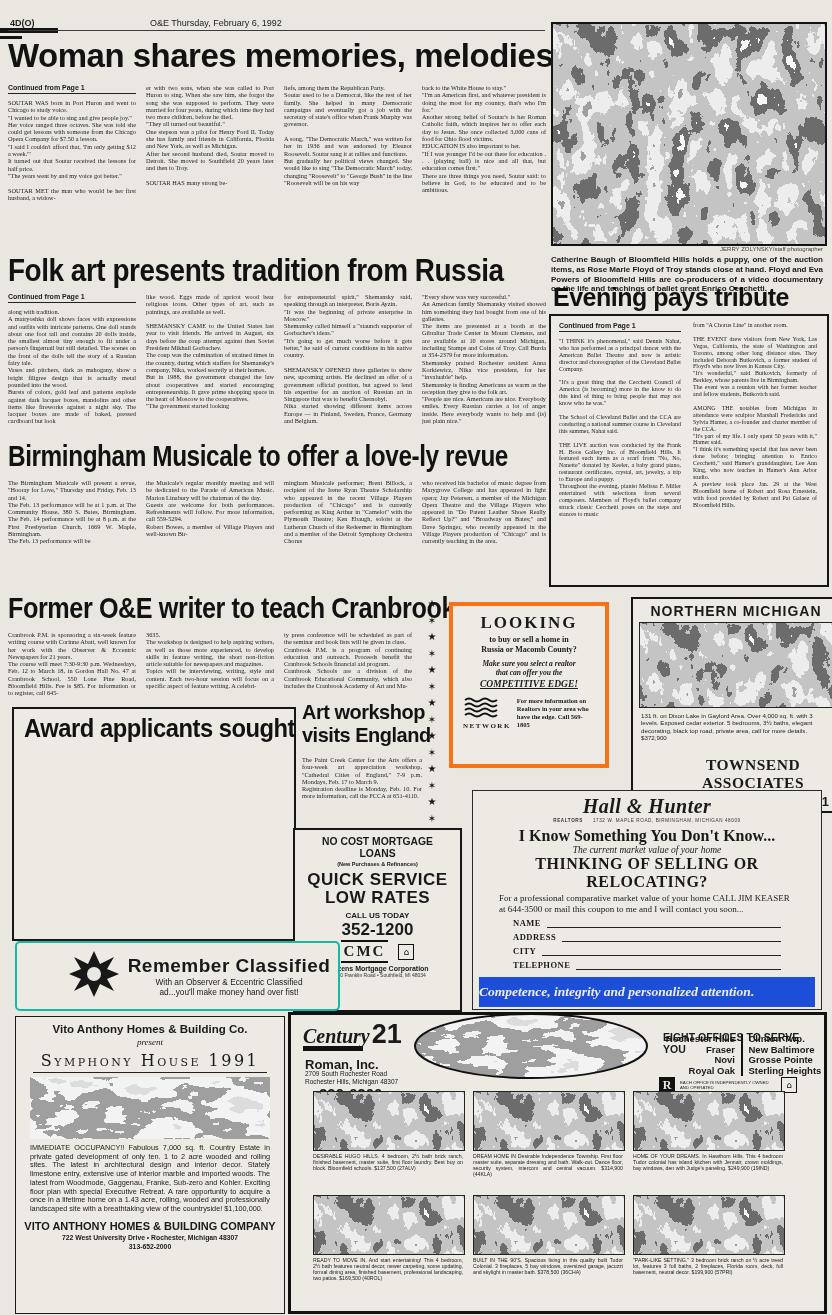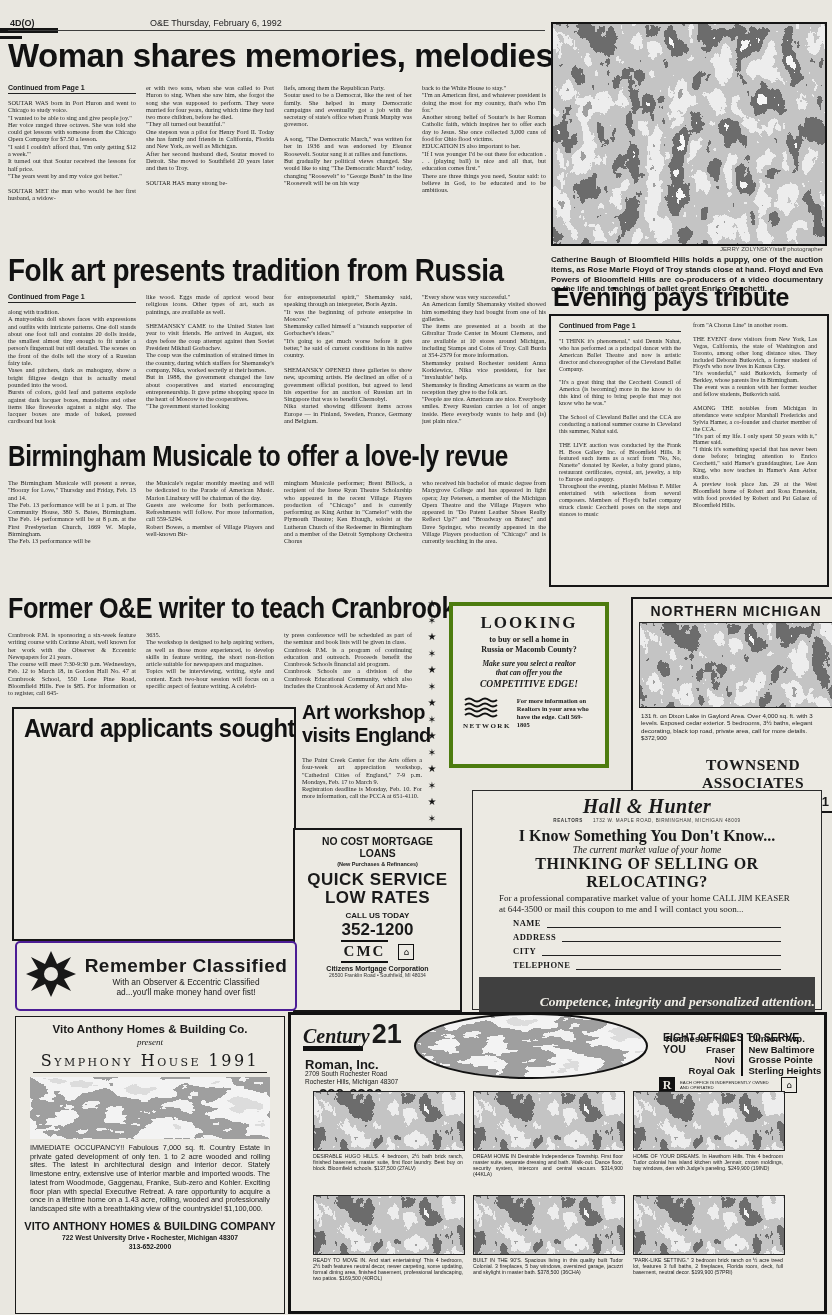--- a/index.html
+++ b/index.html
@@ -28,25 +28,25 @@
   .hdr{font:bold 9px "Liberation Sans",sans-serif;color:#222;}
   .hdr-mast{font-weight:normal;}
   .rule{background:#3d3d3d;}
   .scanmark{background:#151515;}
   
   .evening-box{border:2px solid #161616;}
   
   .stars{font-family:"DejaVu Sans",sans-serif;font-size:10px;line-height:16.5px;color:#141414;
          white-space:pre-line;text-align:center;}
   
-  .looking{border:4px solid #4d7c0f;background:#edebe4;text-align:center;}
+  .looking{border:4px solid #f97316;background:#edebe4;text-align:center;}
   .looking-title{font:bold 17px "Liberation Serif",serif;letter-spacing:2px;margin-top:7px;}
   .looking-sub{font:bold 8px/9.5px "Liberation Serif",serif;margin:2px 8px 0;}
   .looking-make{font:italic bold 7.5px/9px "Liberation Serif",serif;margin:5px 10px 0;}
-  .looking-edge{font:italic bold 9.5px "Liberation Serif",serif;margin-top:2px;}
+  .looking-edge{font:italic bold 9.5px "Liberation Serif",serif;text-decoration:underline;margin-top:2px;}
   .looking-foot{display:flex;align-items:center;gap:6px;margin:7px 10px 0;text-align:left;}
   .network-name{font:bold 7px "Liberation Serif",serif;letter-spacing:1.5px;}
   .looking-info{font:bold 6.5px/8px "Liberation Serif",serif;}
   
   .nm-head{font:bold 14px "Liberation Sans",sans-serif;text-align:center;letter-spacing:1px;margin-top:4px;}
   .nm-body{font:6.2px/7.4px "Liberation Sans",sans-serif;color:#222;}
   .nm-name{font:bold 15.5px "Liberation Serif",serif;text-align:center;letter-spacing:0.5px;margin-left:34px;}
   .nm-addr{font:6.5px "Liberation Sans",sans-serif;}
   .nm-phone{font:bold 13px "Liberation Sans",sans-serif;}
   
@@ -65,24 +65,24 @@
   
   .hh-logo{font:italic bold 20px "Liberation Serif",serif;text-align:center;letter-spacing:0.5px;}
   .hh-addr{font:4.6px "Liberation Sans",sans-serif;text-align:center;letter-spacing:0.6px;color:#333;}
   .hh-know{font:bold 16px "Liberation Serif",serif;text-align:center;margin-top:4px;}
   .hh-cur{font:italic 9.5px "Liberation Serif",serif;text-align:center;}
   .hh-think{font:bold 16px "Liberation Serif",serif;text-align:center;letter-spacing:0.5px;}
   .hh-body{font:9px/10.5px "Liberation Serif",serif;margin:2px 26px 0;}
   .hh-row{display:flex;align-items:flex-end;margin:4px 40px 0;gap:6px;}
   .hh-lab{font:bold 8.5px "Liberation Serif",serif;letter-spacing:0.5px;}
   .hh-line{flex:1;border-bottom:1px solid #222;height:8px;}
-  .hh-bar{background:#404040;color:#efede6;font:italic bold 13.5px "Liberation Serif",serif;
-          text-align:right;padding:17px 0;margin:7px 6px 0;}
-  
-  .rem{border:2px solid #4c1d95;border-radius:5px;background:#eceae3;}
+  .hh-bar{background:#1d4ed8;color:#efede6;font:italic bold 13.5px "Liberation Serif",serif;
+          text-align:left;padding:7px 0;margin:7px 6px 0;}
+  
+  .rem{border:2px solid #14b8a6;border-radius:5px;background:#eceae3;padding-left:43px;}
   .rem-title{font:bold 19px "Liberation Sans",sans-serif;letter-spacing:0.5px;}
   .rem-sub{font:8.3px/10px "Liberation Sans",sans-serif;}
   
   .vito{border:1.5px solid #1a1a1a;background:#eceae3;text-align:center;}
   .vito-co{font:bold 11.5px "Liberation Sans",sans-serif;margin-top:6px;}
   .vito-present{font:italic 9px "Liberation Serif",serif;margin-top:2px;}
   .vito-sym{font:16px "DejaVu Serif",serif;font-variant:small-caps;letter-spacing:2.5px;margin-top:4px;
             border-bottom:1px solid #222;display:inline-block;padding:0 8px 2px;}
   .vito-body{font:7.3px/8.7px "Liberation Sans",sans-serif;text-align:justify;margin:5px 14px 0;}
   .vito-name{font:bold 11px "Liberation Sans",sans-serif;margin-top:6px;}

